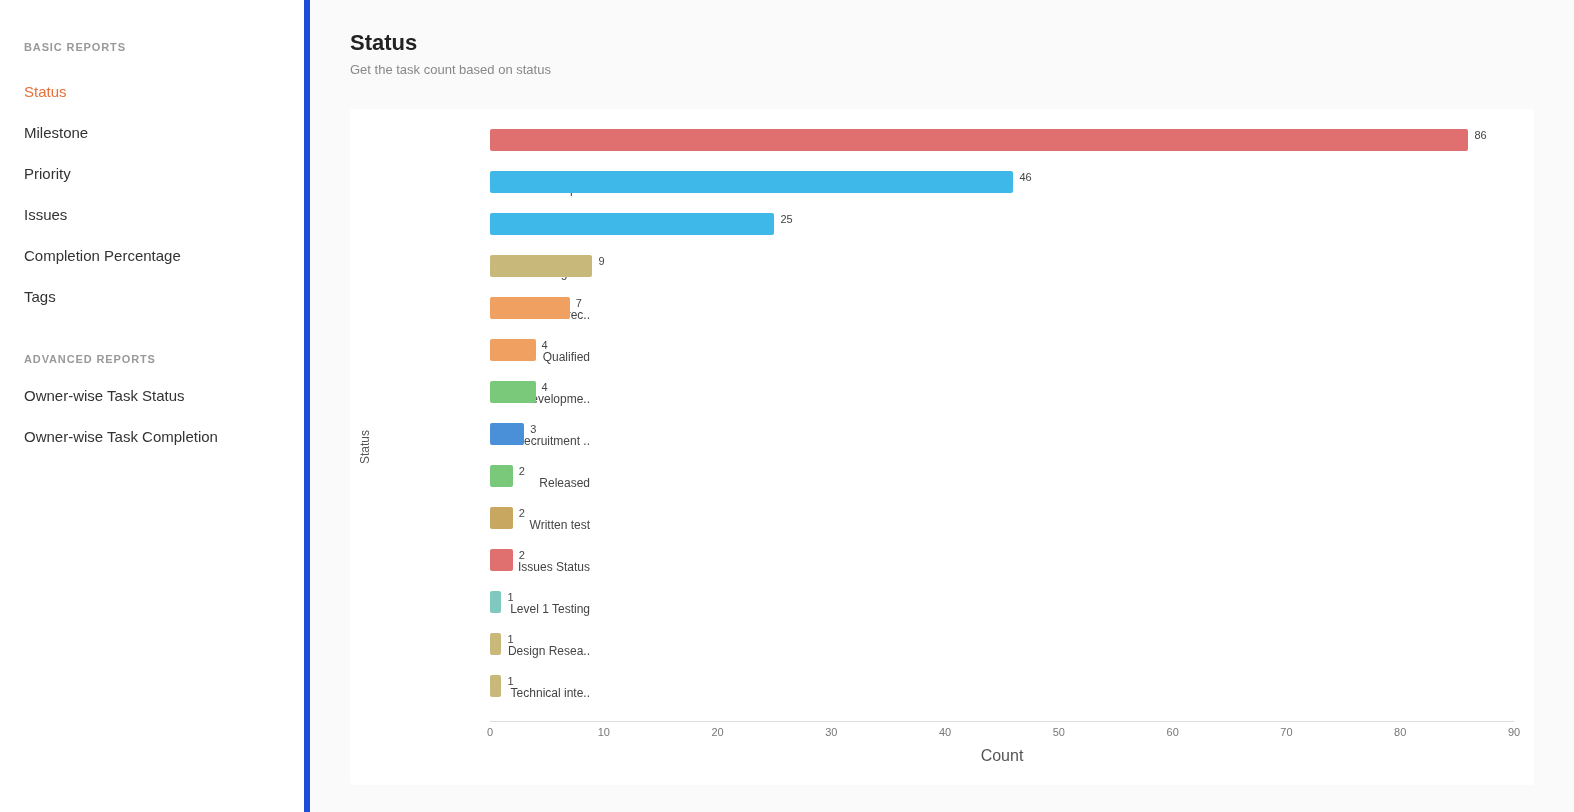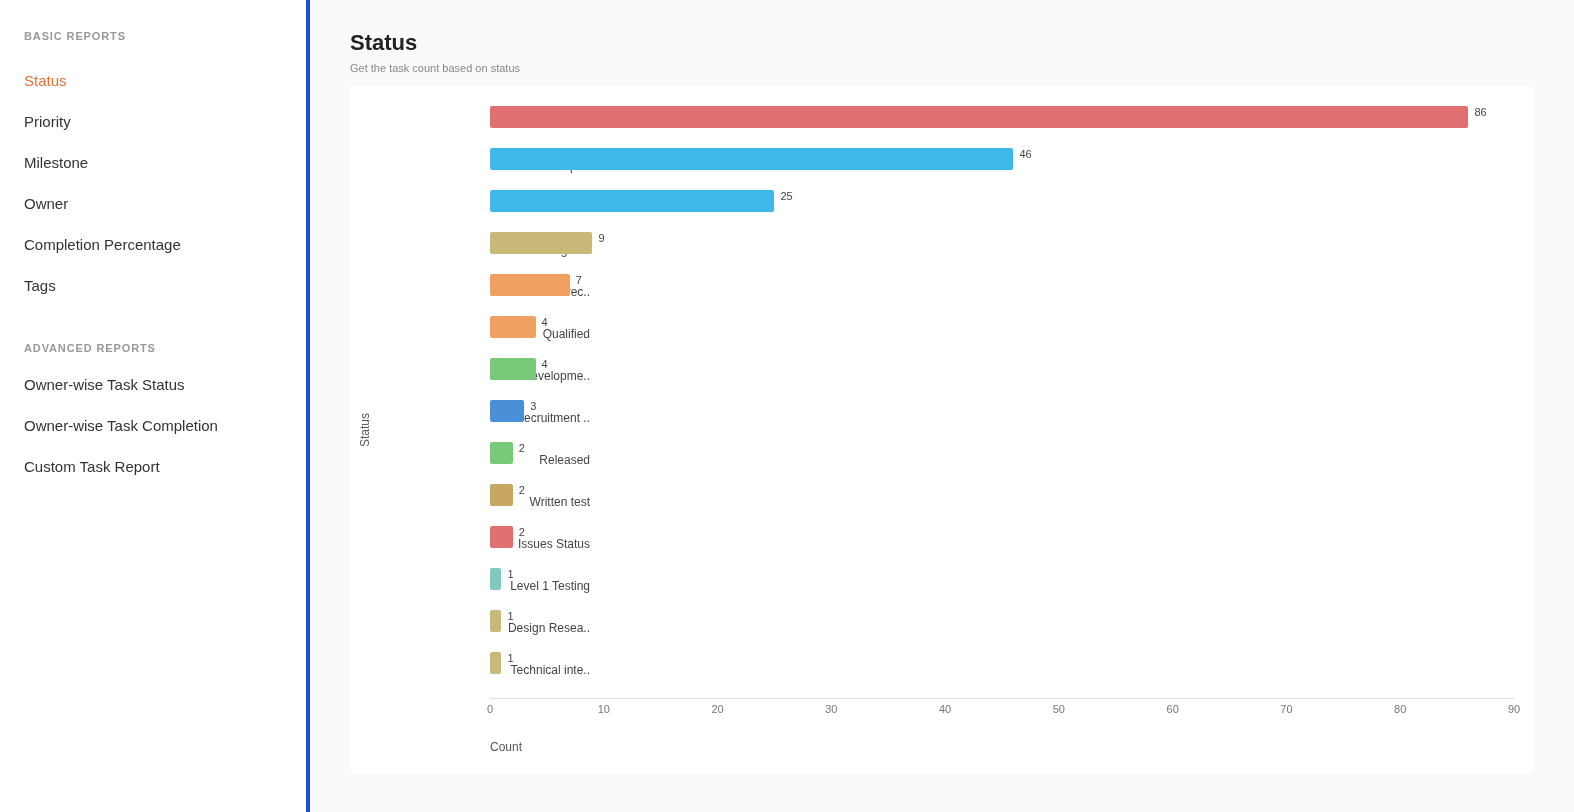--- a/index.html
+++ b/index.html
@@ -3,22 +3,22 @@
   <meta charset="utf-8">
   <style>
     * { box-sizing: border-box; margin: 0; padding: 0; }
     body { font-family: -apple-system, BlinkMacSystemFont, 'Segoe UI', sans-serif; background: #fff; display: flex; height: 812px; overflow: hidden; }
 
     
     .sidebar {
       width: 310px;
       min-width: 310px;
       background: #fff;
-      border-right: 4px solid #1d4ed8;
-      padding: 30px 0;
+      border-right: 6px solid #1d4ed8;
+      padding: 41px 0;
       overflow-y: auto;
     }
     .sidebar-section-label {
       font-size: 11px;
       color: #999;
       letter-spacing: 0.08em;
       font-weight: 600;
       padding: 0 24px 10px 24px;
       text-transform: uppercase;
     }
@@ -41,23 +41,23 @@
       overflow-y: auto;
       background: #fafafa;
     }
     .page-title {
       font-size: 22px;
       font-weight: 600;
       color: #222;
       margin-bottom: 6px;
     }
     .page-subtitle {
-      font-size: 11px;
+      font-size: 13px;
       color: #888;
-      margin-bottom: 12px;
+      margin-bottom: 32px;
     }
 
     
     .chart-container {
       background: #fff;
       border-radius: 4px;
       padding: 20px 20px 20px 0;
       position: relative;
       width: 100%;
     }
@@ -136,44 +136,43 @@
       border-top: 1px solid #ddd;
     }
     .x-tick {
       position: absolute;
       font-size: 11px;
       color: #777;
       transform: translateX(-50%);
       top: 4px;
     }
     .x-axis-label {
-      text-align: left;
-      font-size: 12px;
+      text-align: center;
+      font-size: 16px;
       color: #555;
-      margin-top: 22px;
+      margin-top: 6px;
       padding-left: 110px;
     }
   </style>
 </head>
 <body>
 
 <div class="sidebar">
   <div class="sidebar-section">
     <div class="sidebar-section-label">BASIC REPORTS</div>
   </div>
 <a class="sidebar-item active">Status</a>
+    <a class="sidebar-item">Milestone</a>
     <a class="sidebar-item">Priority</a>
-    <a class="sidebar-item">Milestone</a>
-    <a class="sidebar-item">Owner</a>
+    <a class="sidebar-item">Issues</a>
     <a class="sidebar-item">Completion Percentage</a>
     <a class="sidebar-item">Tags</a>
     <div class="sidebar-section-label sidebar-advanced-label">ADVANCED REPORTS</div>
     <a class="sidebar-item">Owner-wise Task Status</a>
     <a class="sidebar-item">Owner-wise Task Completion</a>
-    <a class="sidebar-item">Custom Task Report</a>
   </div>
 
 <div class="main">
   <div class="page-title">Status</div>
   <div class="page-subtitle">Get the task count based on status</div>
   <div class="chart-container">
     <div class="chart-inner">
       <div class="y-axis-label-container">Status</div>
       <div class="chart-body">
         <div class="bars-area" id="bars-area">

